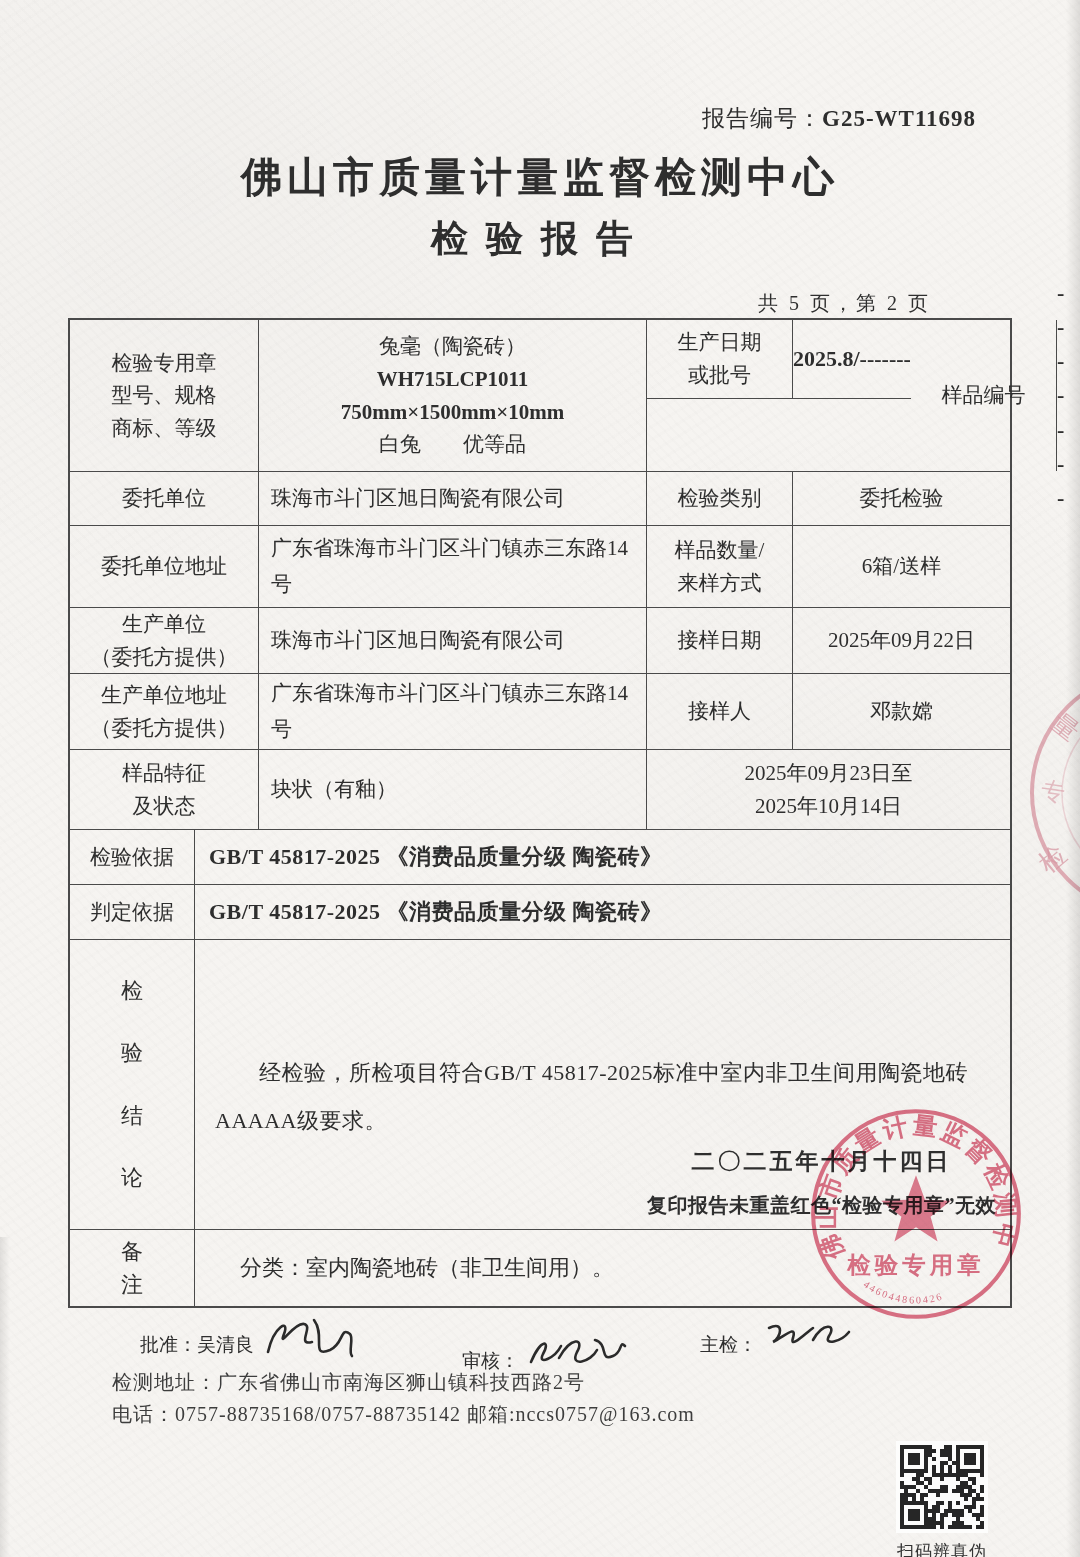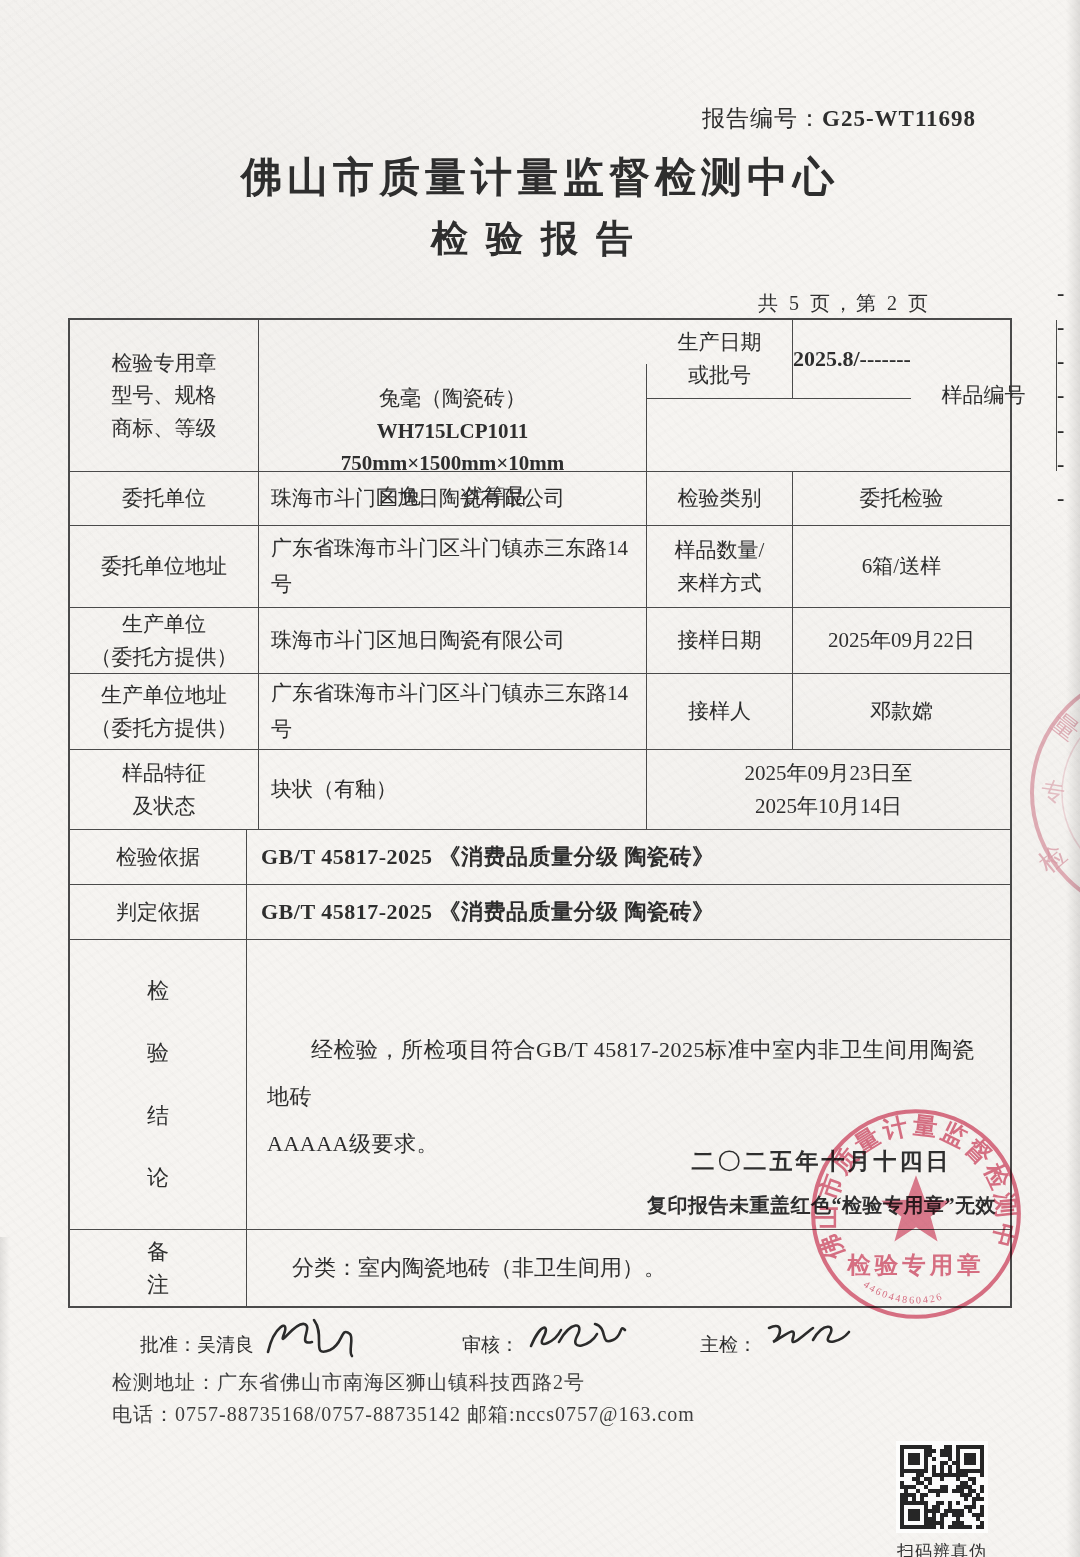--- a/index.html
+++ b/index.html
@@ -48,39 +48,39 @@
   .cell:last-child{border-right:none;}
   .label{align-items:center;text-align:center;}
   .c1{width:189px;flex:none;}
   .c2{width:388px;flex:none;}
   .c3{width:146px;flex:none;}
   .c4{flex:1;align-items:center;text-align:center;}
   .rstack{flex:1;display:flex;flex-direction:row;}
   .rrow{display:flex;flex:none;border-bottom:1.5px solid var(--line);}
   .rrow:last-child{border-bottom:none;flex:1;}
   .rrow .cell{height:auto;}
-  .b1{width:177px;flex:none;}
+  .b1{width:125px;flex:none;}
   .bval{flex:1;justify-content:center;padding-left:14px;align-items:flex-start;
     font-weight:bold;font-size:22px;letter-spacing:0.5px;}
-  .sample-val{align-items:center;text-align:center;padding:18px 0;justify-content:flex-start;margin-top:44px;}
+  .sample-val{align-items:center;text-align:center;padding:2px 0;justify-content:center;}
   .addr{padding:4px 10px 4px 12px;align-items:flex-start;text-align:left;line-height:1.7;}
   .valcell-left{padding-left:12px;align-items:flex-start;text-align:left;}
   .concl-cell{position:relative;justify-content:center;}
   .concl-text{padding:24px 24px 0 20px;font-size:22px;line-height:2.15;letter-spacing:0.5px;}
   .concl-text .indent{text-indent:2em;}
   .concl-footer{position:absolute;right:14px;bottom:8px;text-align:center;}
   .concl-date{font-size:23px;letter-spacing:3px;margin-bottom:10px;font-weight:bold;}
   .concl-note{font-size:20px;font-weight:bold;letter-spacing:0.5px;}
   .vlabel{justify-content:space-around;padding:20px 0;font-size:22px;}
   .remark-val{padding-left:45px;align-items:flex-start;text-align:left;font-size:22px;}
   
   .sig-row{position:absolute;left:0;top:1316px;width:100%;height:60px;font-size:19px;}
   .sig-block{position:absolute;display:flex;align-items:center;}
   .sig-approve{left:140px;top:8px;}
-  .sig-review{left:462px;top:8px;}
+  .sig-review{left:462px;top:24px;}
   .sig-chief{left:700px;top:8px;}
   .sig-svg{margin-left:6px;margin-top:-12px;}
   
   .footer{position:absolute;left:112px;top:1366px;font-size:20px;line-height:1.6;color:#3d3d3d;letter-spacing:1px;}
   .qr-wrap{position:absolute;left:894px;top:1441px;width:96px;text-align:center;}
   .qr-caption{margin-top:3px;font-size:17px;letter-spacing:1px;color:#333;}
   
   .stamp-main{position:absolute;left:804px;top:1102px;opacity:0.82;mix-blend-mode:multiply;}
   .stamp-edge{position:absolute;left:1002px;top:648px;opacity:0.75;mix-blend-mode:multiply;}
 </style>

